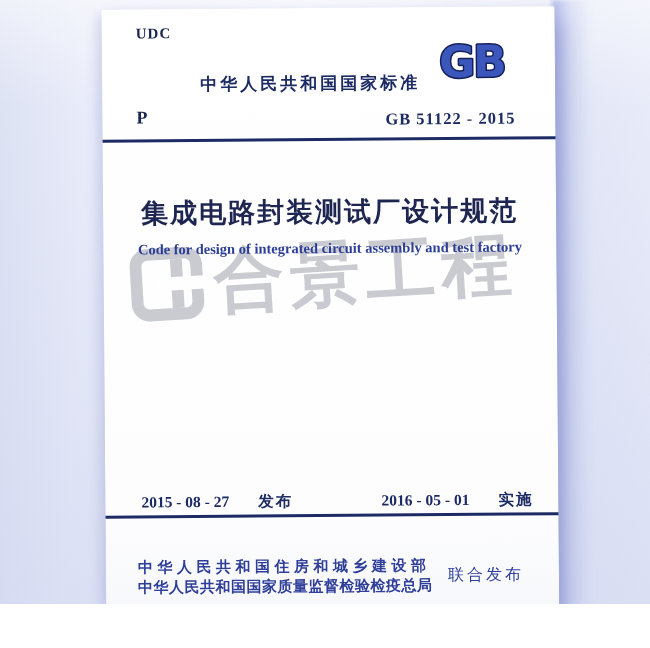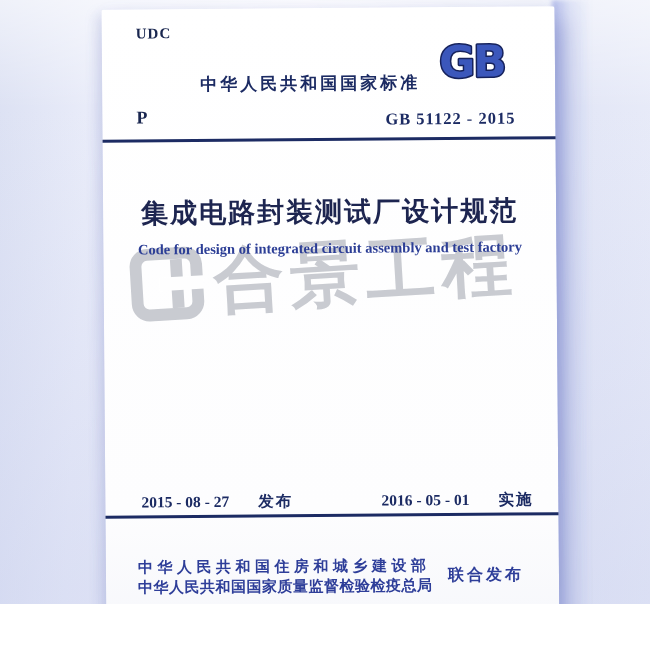--- a/index.html
+++ b/index.html
@@ -84,21 +84,21 @@
   .date-group{display:flex;gap:9px;align-items:baseline;white-space:nowrap;}
   .date-label{letter-spacing:2px;margin-left:20px;}
   .publishers{
     position:absolute;left:32px;top:548px;color:#2e3e99;
     font-weight:bold;font-size:15px;line-height:20px;white-space:nowrap;
   }
   .publisher-line1{letter-spacing:4.5px;}
   .publisher-line2{letter-spacing:0.5px;}
   .joint-label{
     position:absolute;left:342px;top:558px;
-    font-size:16px;font-weight:bold;letter-spacing:3px;color:#2e3e99;white-space:nowrap;
+    font-size:16px;font-weight:normal;letter-spacing:3px;color:#2e3e99;white-space:nowrap;
   }
 </style>
 </head>
 <body>
 
 <div class="scene">
   <div class="right-strip"></div>
 
   <div class="book">
 

